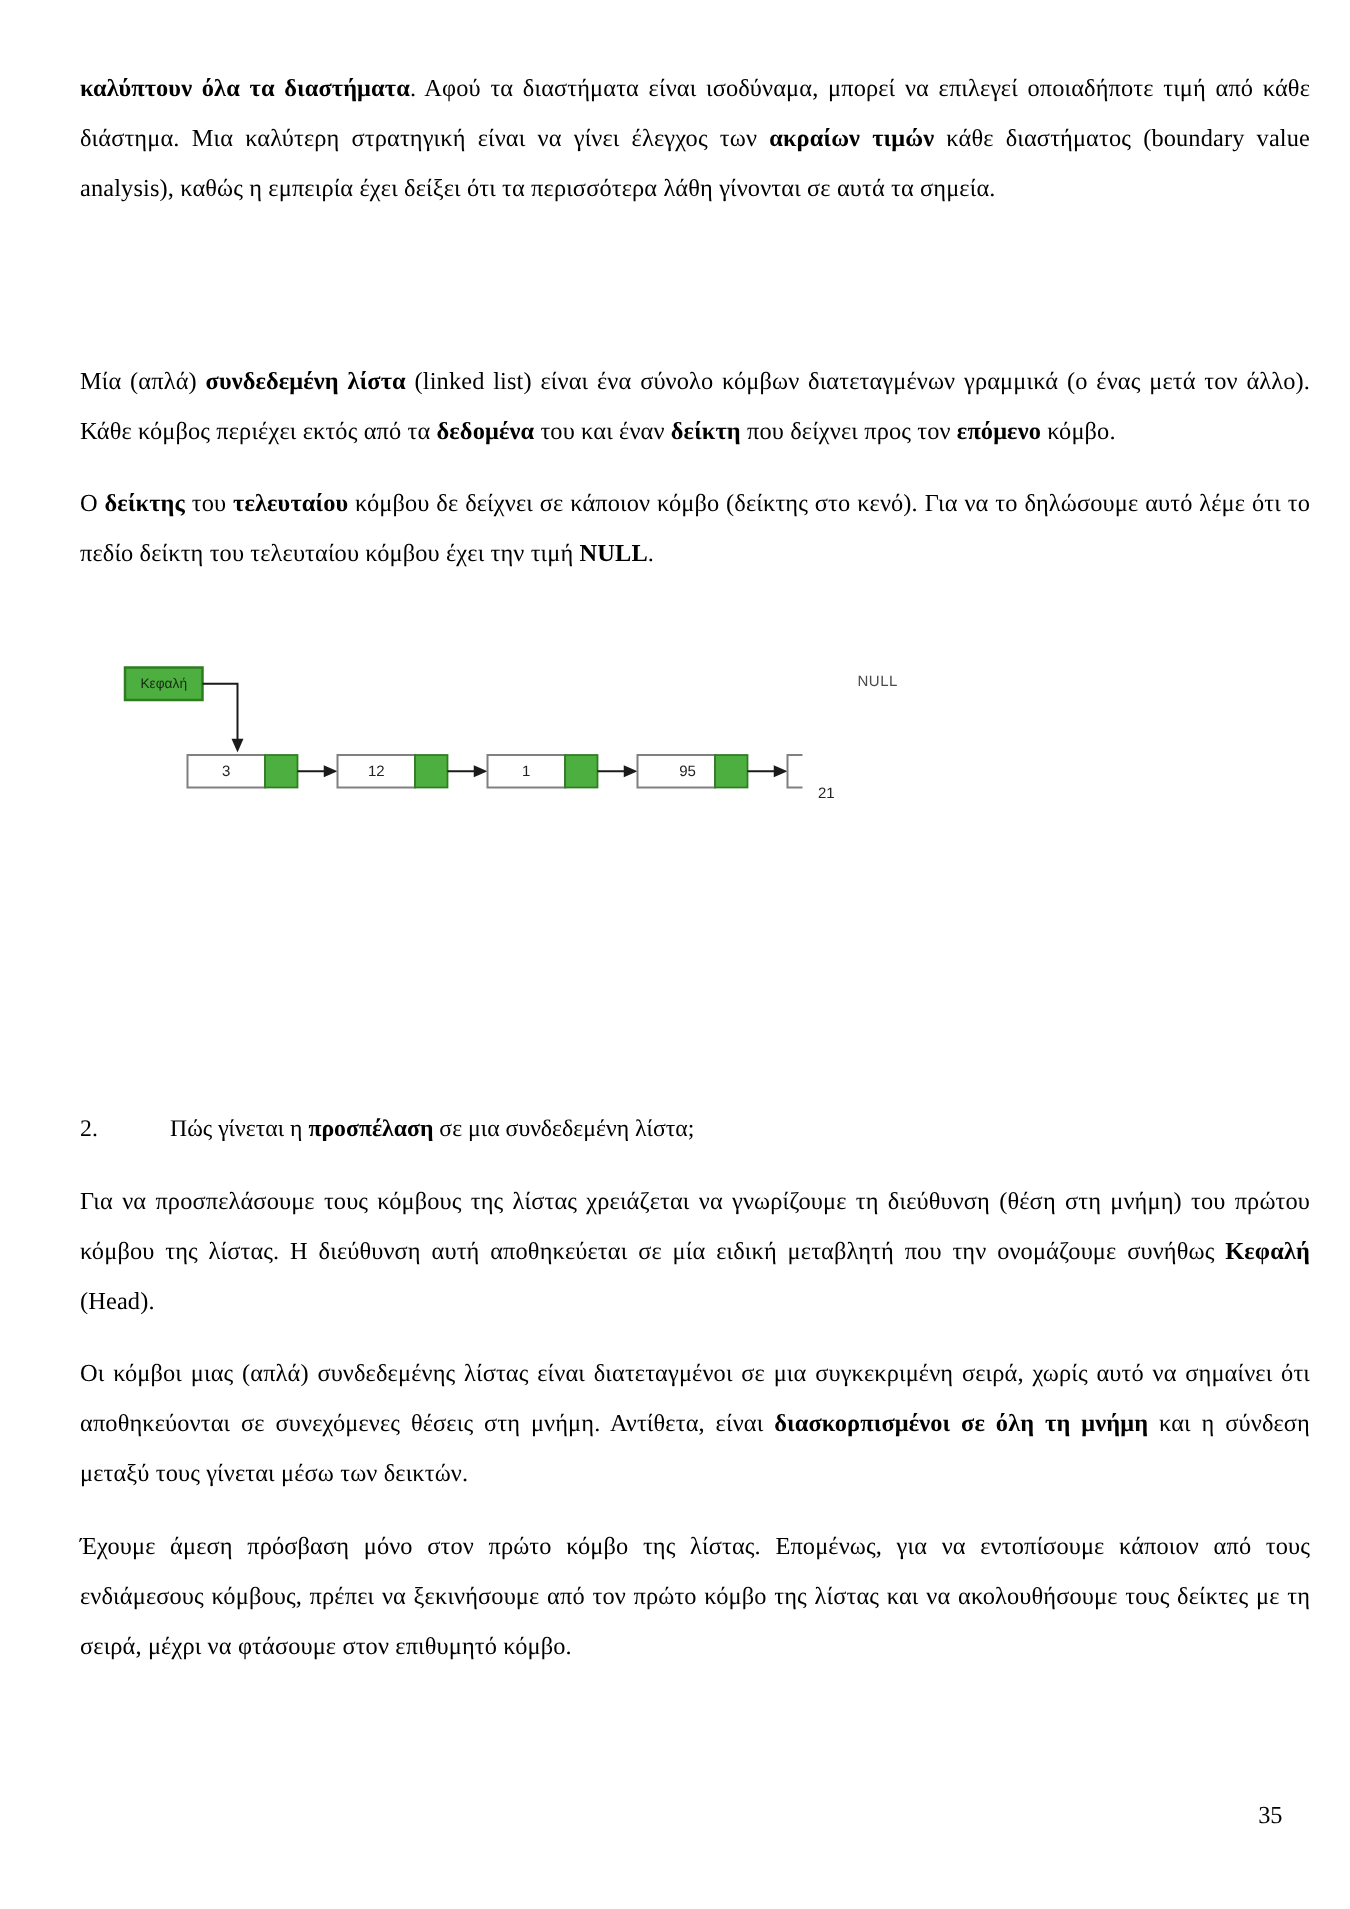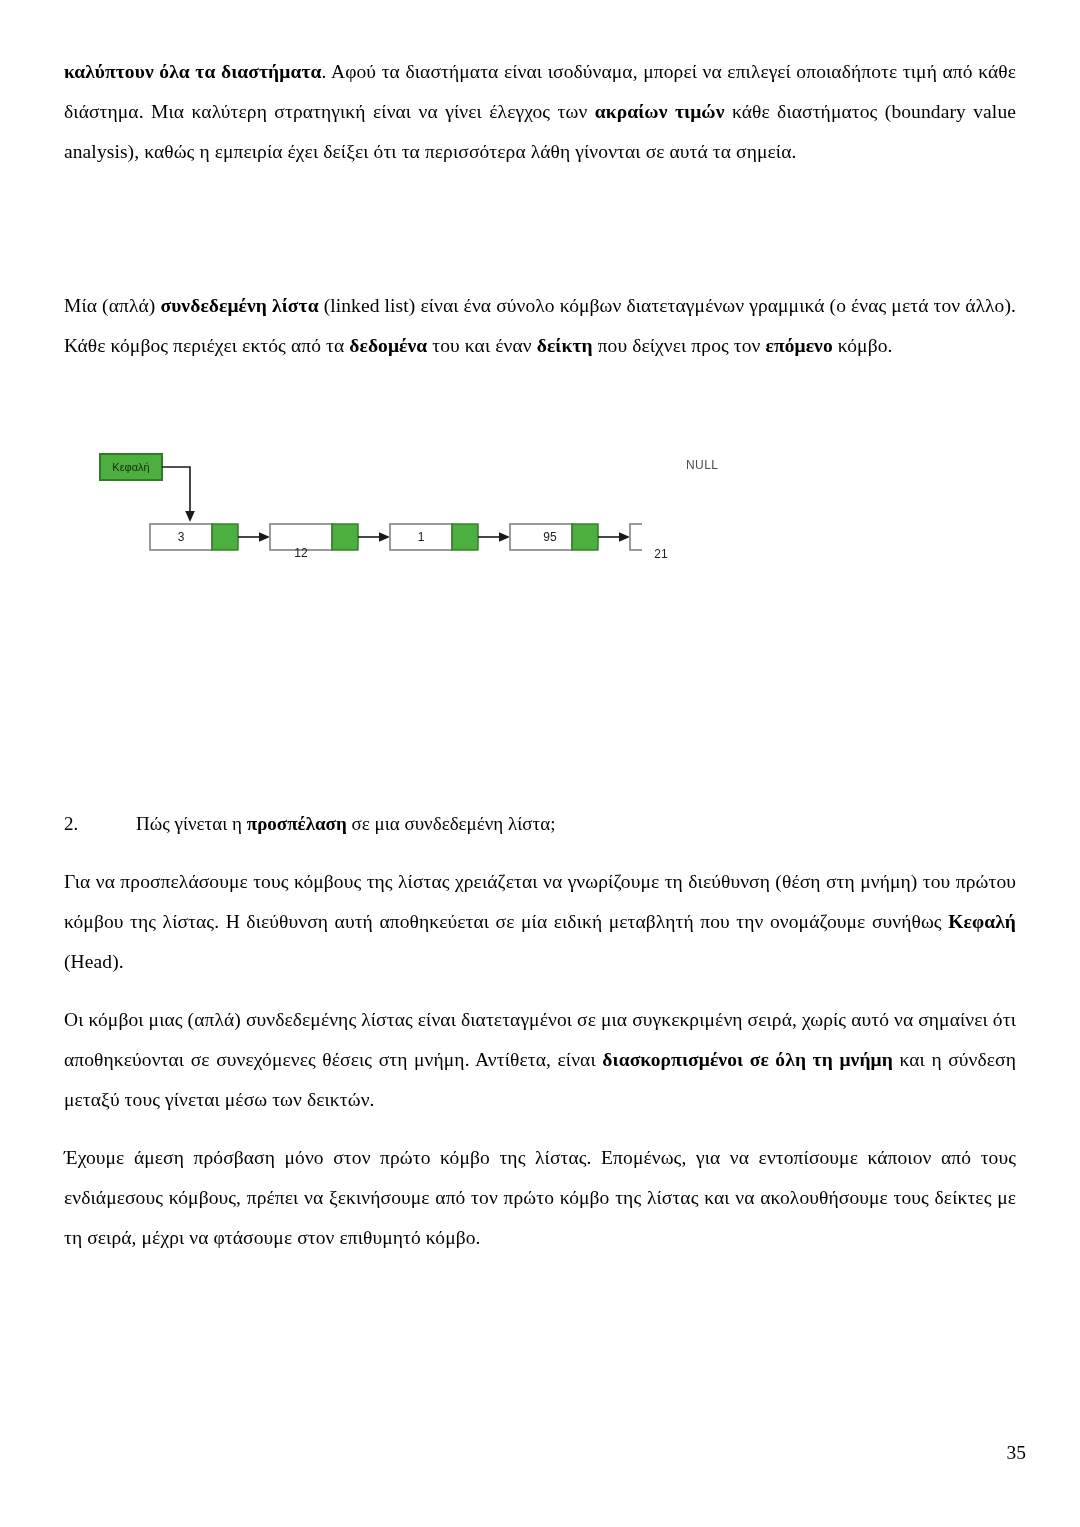--- a/index.html
+++ b/index.html
@@ -13,21 +13,21 @@
     font-family: "Liberation Serif", "DejaVu Serif", serif;
     color: #000000;
     position: relative;
     overflow: hidden;
   }
   .page {
     position: relative;
     width: 1080px;
     height: 1527px;
     box-sizing: border-box;
-    padding: 52px 64px 40px 64px;
+    padding: 52px 32px 40px 64px;
   }
   .para {
     font-size: 19.5px;
     line-height: 40px;
     text-align: justify;
     margin: 0 0 0 0;
     letter-spacing: 0.1px;
   }
   .para b { font-weight: bold; }
   .spacer-lg { height: 78px; }
@@ -90,20 +90,21 @@
 
   <div class="spacer-sm"></div>
 
 
   <div class="spacer-sm"></div>
 
   <p class="para"><span>Μία (απλά) </span><b>συνδεδεμένη λίστα</b><span> (linked list) είναι ένα σύνολο κόμβων διατεταγμένων γραμμικά (ο ένας μετά τον άλλο). Κάθε κόμβος περιέχει εκτός από τα </span><b>δεδομένα</b><span> του και έναν </span><b>δείκτη</b><span> που δείχνει προς τον </span><b>επόμενο</b><span> κόμβο.</span></p>
 
   <div class="spacer-sm"></div>
 
+  <p class="para"><span>Ο </span><b>δείκτης</b><span> του </span><b>τελευταίου</b><span> κόμβου δε δείχνει σε κάποιον κόμβο (δείκτης στο κενό). Για να το δηλώσουμε αυτό λέμε ότι το πεδίο δείκτη του τελευταίου κόμβου έχει την τιμή </span><b>NULL</b><span>.</span></p>
 
   <div style="height:52px"></div>
 
   <div class="diagram-wrap">
     <svg class="diagram-svg" width="560" height="120" viewBox="0 0 560 120" xmlns="http://www.w3.org/2000/svg">
 
       <rect id="head-box" x="18" y="18" width="62" height="26" fill="#4caf3f" stroke="#2e7d20" stroke-width="2"></rect>
 
       <path d="M80,31 L108,31 L108,76" fill="none" stroke="#1a1a1a" stroke-width="1.6"></path>
       <polygon points="108,86 103.2,75 112.8,75" fill="#1a1a1a"></polygon>
@@ -133,21 +134,21 @@
       <circle cx="623" cy="101" r="7.5" fill="#111111"></circle>
 
       <g>
         <polygon points="617,84 633,68 629,64 645,58 641,74 637,70 621,86" fill="#f5e9a8" stroke="#9a8a3a" stroke-width="1.4" stroke-linejoin="round"></polygon>
       </g>
     </svg>
 
     <div style="position:absolute; left:18px; top:18px; width:62px; height:26px; display:flex; align-items:center; justify-content:center; font-family:'Liberation Sans', sans-serif; font-size:11px; color:#1a2a14;">Κεφαλή</div>
 
     <div style="position:absolute; left:68px; top:88px; width:62px; height:26px; display:flex; align-items:center; justify-content:center; font-family:'Liberation Sans', sans-serif; font-size:12px; color:#222;">3</div>
-    <div style="position:absolute; left:188px; top:104px; width:62px; height:26px; display:flex; align-items:center; justify-content:center; font-family:'Liberation Sans', sans-serif; font-size:12px; color:#222;">12</div>
+    <div style="position:absolute; left:188px; top:88px; width:62px; height:26px; display:flex; align-items:center; justify-content:center; font-family:'Liberation Sans', sans-serif; font-size:12px; color:#222;">12</div>
     <div style="position:absolute; left:308px; top:88px; width:62px; height:26px; display:flex; align-items:center; justify-content:center; font-family:'Liberation Sans', sans-serif; font-size:12px; color:#222;">1</div>
     <div style="position:absolute; left:428px; top:88px; width:80px; height:26px; display:flex; align-items:center; justify-content:center; font-family:'Liberation Sans', sans-serif; font-size:12px; color:#222;">95</div>
     <div style="position:absolute; left:548px; top:88px; width:62px; height:26px; display:flex; align-items:center; justify-content:center; font-family:'Liberation Sans', sans-serif; font-size:12px; color:#222;margin-top:17px;">21</div>
 
     <div style="position:absolute; left:604px; top:22px; font-family:'Liberation Sans', sans-serif; font-size:12px; color:#4a4a4a; letter-spacing:0.4px;">NULL</div>
   </div>
 
   <div style="height:178px"></div>
 
   <p class="q2"><span class="num2">2.</span><span>Πώς γίνεται η </span><b>προσπέλαση</b><span> σε μια συνδεδεμένη λίστα;</span></p>

